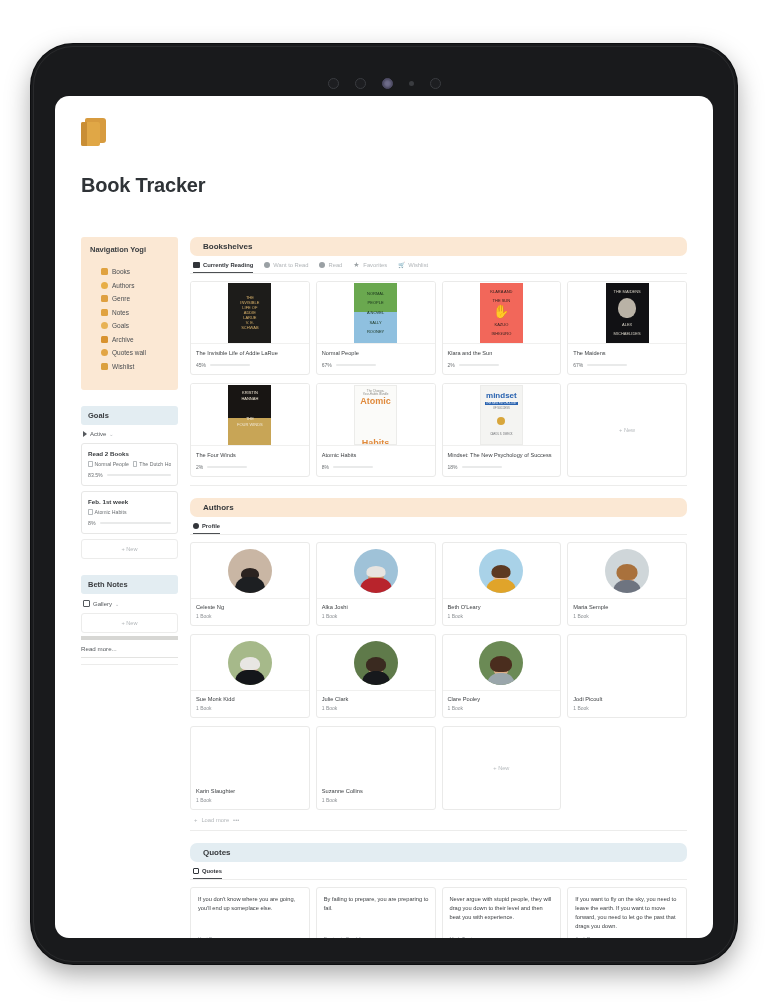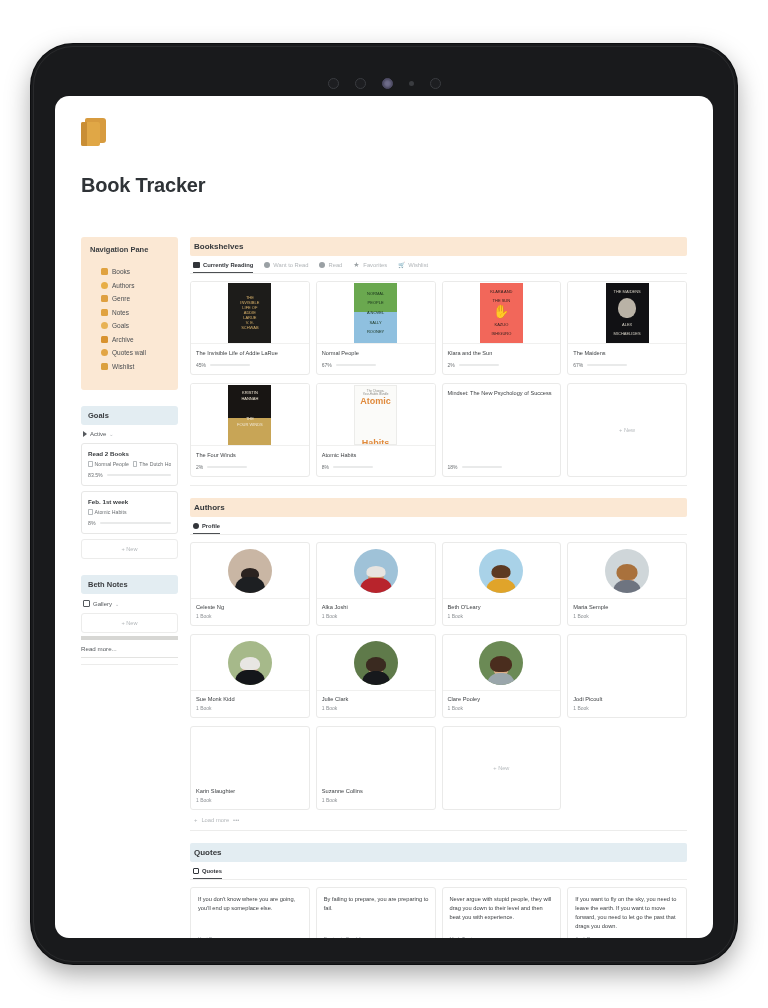--- a/index.html
+++ b/index.html
@@ -139,21 +139,21 @@
     border: 1px solid #ececeb; border-radius: 3px;
     text-align: center; font-size: 5.6px; color: #b3b7ba;
     padding: 6px 0; background: #fff;
   }
   .gray-bar { height: 4px; background: #d7d7d4; margin: 3px 0 5px 0; }
   .read-more { font-size: 6.2px; color: #55595d; border-bottom: 1px solid #e3e3e1; padding-bottom: 5px; }
   .thin-rule { height:1px; background:#ececeb; margin-top:6px; }
 
   
   .sec-head {
-    border-radius: 2px; padding: 5px 4px;
+    border-radius: 7px; padding: 5px 13px;
     font-size: 8px; font-weight: bold; color: #35383b;
   }
   .sec-head.peach { background: #fbe8d4; }
   .sec-head.blue  { background: #e3edf2; }
 
   .tabs {
     display: flex; align-items: center; gap: 11px;
     border-bottom: 1px solid #ededec;
     padding: 6px 3px 0 3px; margin-bottom: 7px;
   }
@@ -241,21 +241,21 @@
             <span class="b3"></span>
         </div>
 
         <div class="page-title">Book Tracker</div>
 
         <div class="cols">
 
           <div class="col-left">
 
             <div class="nav-pane">
-              <div class="panel-title">Navigation Pane</div>
+              <div class="panel-title">Navigation Yogi</div>
               <div class="nav-list">
 
                 <div class="nav-item">
                   <span class="nav-ico" style="background:#e0a23f"></span>
                   <span class="nav-label">Books</span>
                 </div>
                 <div class="nav-item">
                   <span class="nav-ico" style="background:#e8ae46;border-radius:50%"></span>
                   <span class="nav-label">Authors</span>
                 </div>
@@ -494,20 +494,29 @@
                 <div class="bmeta">
                   <div class="btitle">Atomic Habits</div>
                   <div class="bprog">
                     <span class="prog-val">8%</span>
                     <span class="prog-bar"><span class="prog-fill" style="width:8%;background:#5b8fd6"></span></span>
                   </div>
                 </div>
               </div>
 
               <div class="bcard">
+                <div class="bcover-wrap">
+                  <div class="bcover" style="background:#f4f4f2;color:#6d6f72;justify-content:flex-start;padding:6px 2px;gap:2px;border:1px solid #ececea;">
+                    <span style="color:#2a63b0;font-size:8px;font-weight:bold;line-height:1;">mindset</span>
+                    <span style="font-size:2.6px;background:#2a63b0;color:#fff;padding:0 1px;">THE NEW PSYCHOLOGY</span>
+                    <span style="font-size:2.6px;">OF SUCCESS</span>
+                    <span style="display:block;width:8px;height:8px;border-radius:50%;background:#d8a63c;margin-top:5px;"></span>
+                    <span style="font-size:2.6px;margin-top:6px;">CAROL S. DWECK</span>
+                  </div>
+                </div>
                 <div class="bmeta">
                   <div class="btitle">Mindset: The New Psychology of Success</div>
                   <div class="bprog">
                     <span class="prog-val">18%</span>
                     <span class="prog-bar"><span class="prog-fill" style="width:18%;background:#5b8fd6"></span></span>
                   </div>
                 </div>
               </div>
 
               <div class="empty-card">+ New</div>

